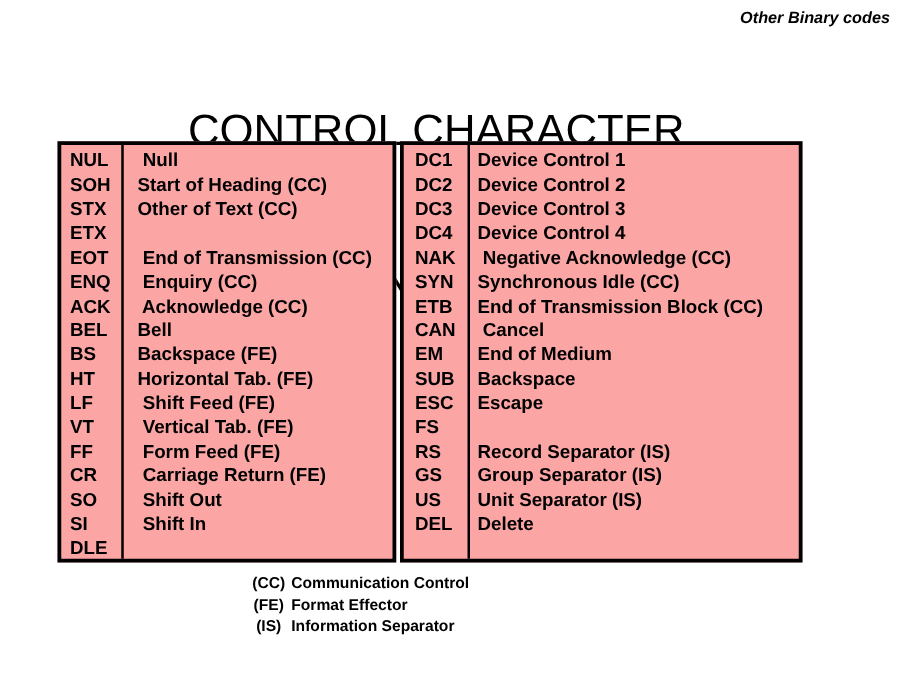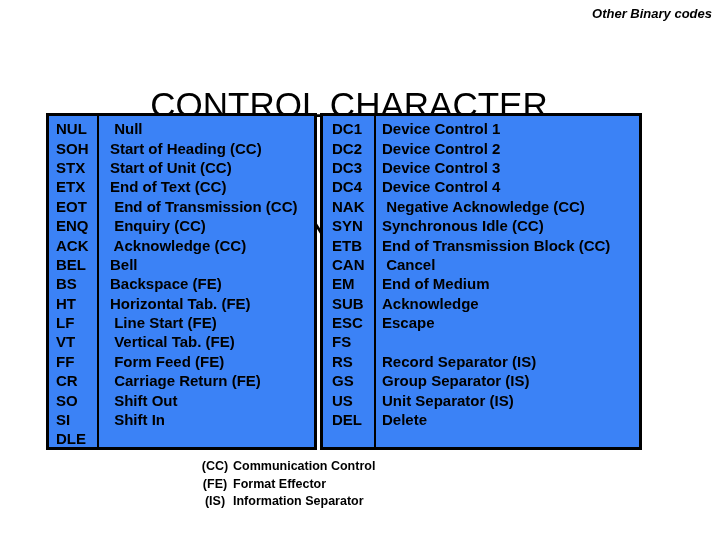--- a/index.html
+++ b/index.html
@@ -32,21 +32,21 @@
     font-weight: bold;
     font-style: italic;
     white-space: pre;
   }
 
   .ctable {
     position: absolute;
     top: 113px;
     height: 337px;
     border: 3px solid #000000;
-    background: #3b82f6;
+    background: #fca5a5;
   }
   .ctable.left  { left: 46px;  width: 271px; }
   .ctable.right { left: 320px; width: 322px; }
 
   .ctable .vdivider {
     position: absolute;
     top: 0; bottom: 0;
     width: 2px;
     background: #000000;
   }
@@ -101,25 +101,24 @@
       <div class="trow">
         <span class="code">NUL</span>
         <span class="desc"> Null</span>
       </div>
         <div class="trow">
         <span class="code">SOH</span>
         <span class="desc">Start of Heading (CC)</span>
       </div>
         <div class="trow">
         <span class="code">STX</span>
-        <span class="desc">Start of Unit (CC)</span>
+        <span class="desc">Other of Text (CC)</span>
       </div>
         <div class="trow">
         <span class="code">ETX</span>
-        <span class="desc">End of Text (CC)</span>
       </div>
         <div class="trow">
         <span class="code">EOT</span>
         <span class="desc"> End of Transmission (CC)</span>
       </div>
         <div class="trow">
         <span class="code">ENQ</span>
         <span class="desc"> Enquiry (CC)</span>
       </div>
         <div class="trow">
@@ -133,21 +132,21 @@
         <div class="trow">
         <span class="code">BS</span>
         <span class="desc">Backspace (FE)</span>
       </div>
         <div class="trow">
         <span class="code">HT</span>
         <span class="desc">Horizontal Tab. (FE)</span>
       </div>
         <div class="trow">
         <span class="code">LF</span>
-        <span class="desc"> Line Start (FE)</span>
+        <span class="desc"> Shift Feed (FE)</span>
       </div>
         <div class="trow">
         <span class="code">VT</span>
         <span class="desc"> Vertical Tab. (FE)</span>
       </div>
         <div class="trow">
         <span class="code">FF</span>
         <span class="desc"> Form Feed (FE)</span>
       </div>
         <div class="trow">
@@ -202,21 +201,21 @@
         <div class="trow">
         <span class="code">CAN</span>
         <span class="desc"> Cancel</span>
       </div>
         <div class="trow">
         <span class="code">EM</span>
         <span class="desc">End of Medium</span>
       </div>
         <div class="trow">
         <span class="code">SUB</span>
-        <span class="desc">Acknowledge</span>
+        <span class="desc">Backspace</span>
       </div>
         <div class="trow">
         <span class="code">ESC</span>
         <span class="desc">Escape</span>
       </div>
         <div class="trow">
         <span class="code">FS</span>
       </div>
         <div class="trow">
         <span class="code">RS</span>

